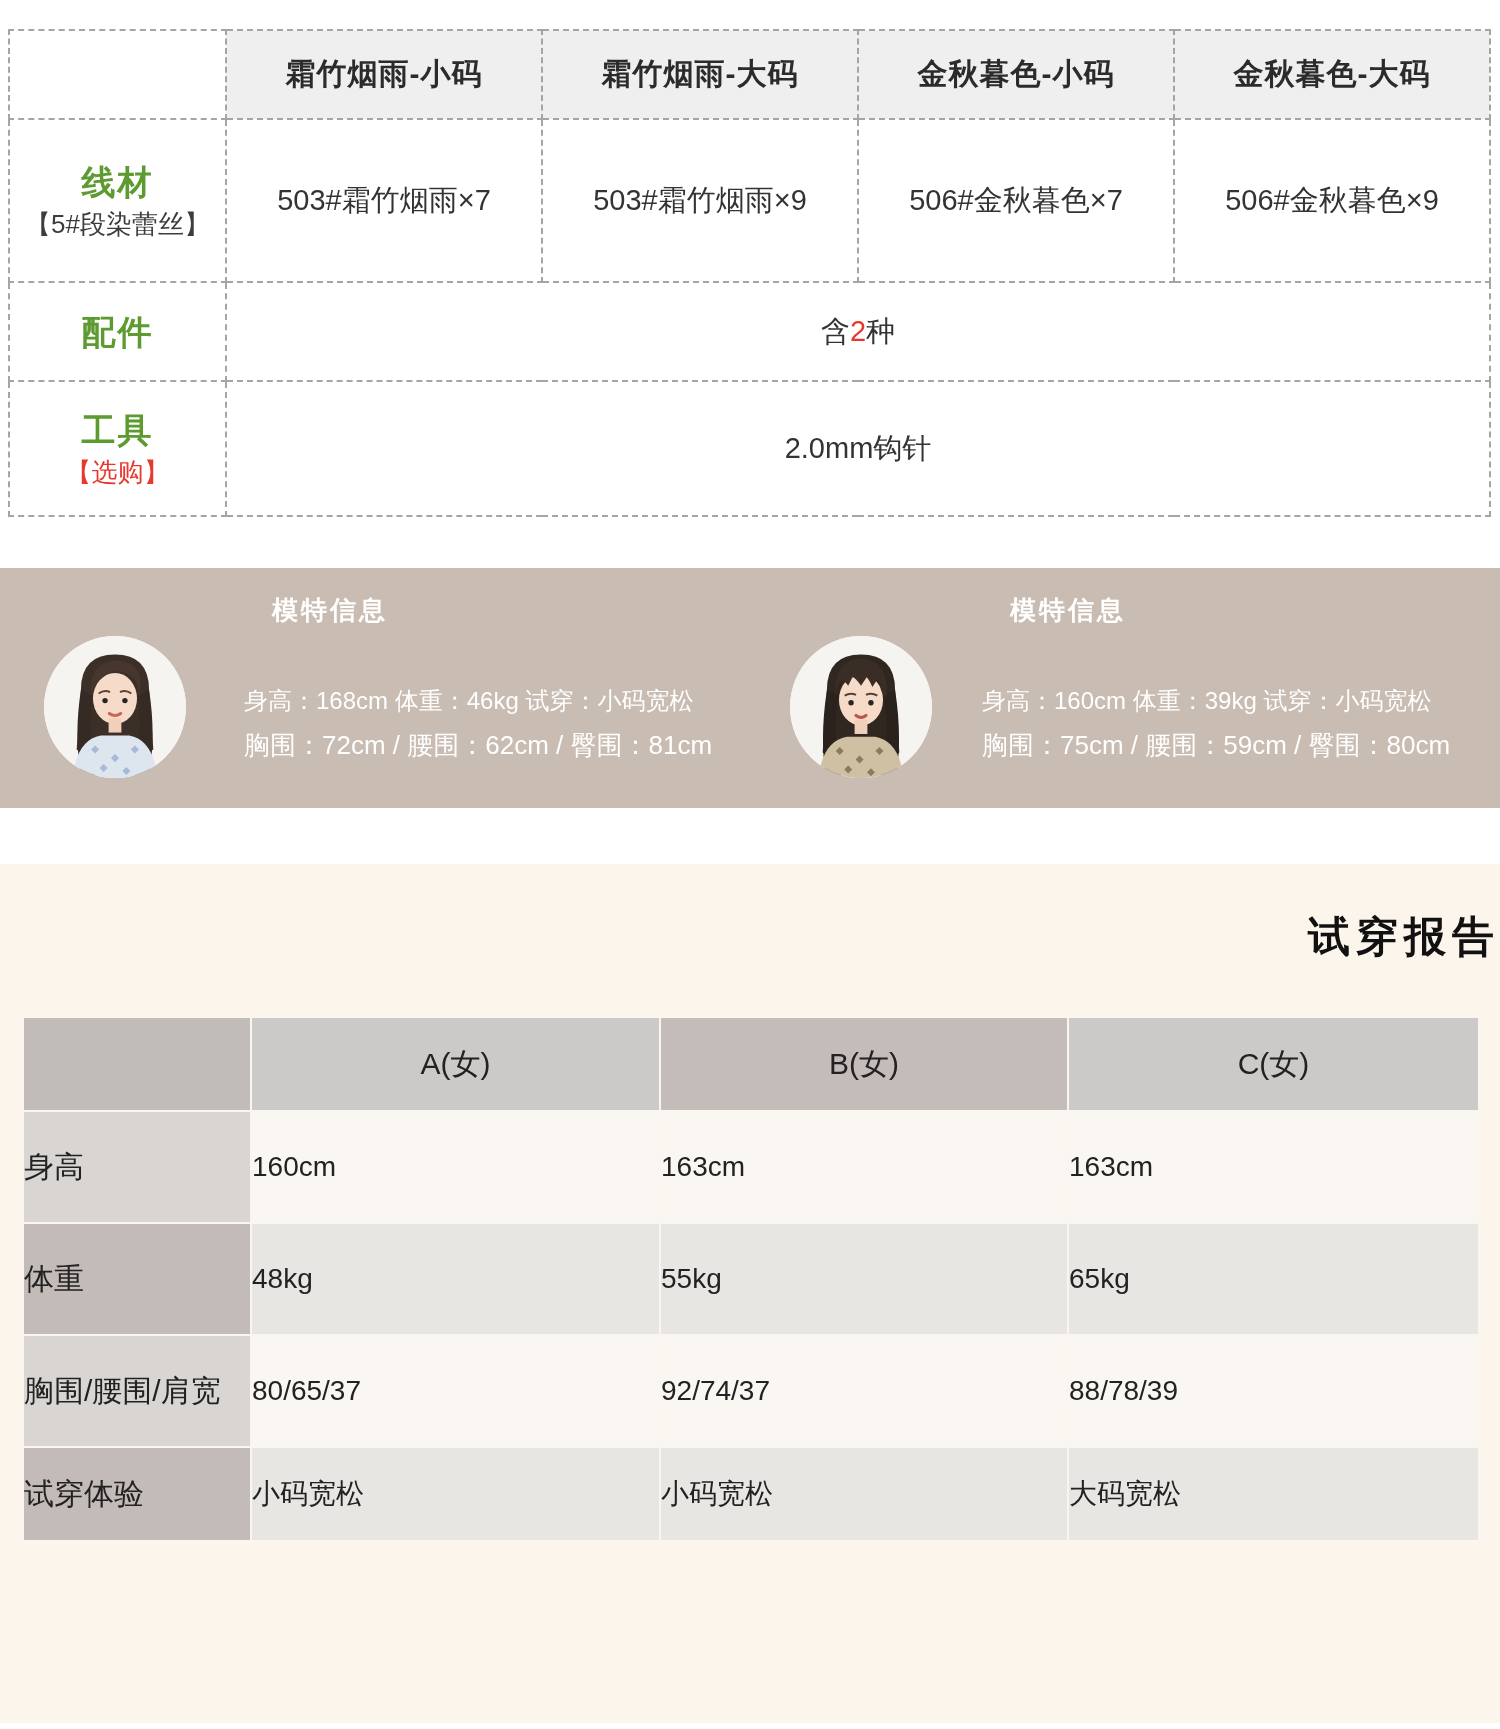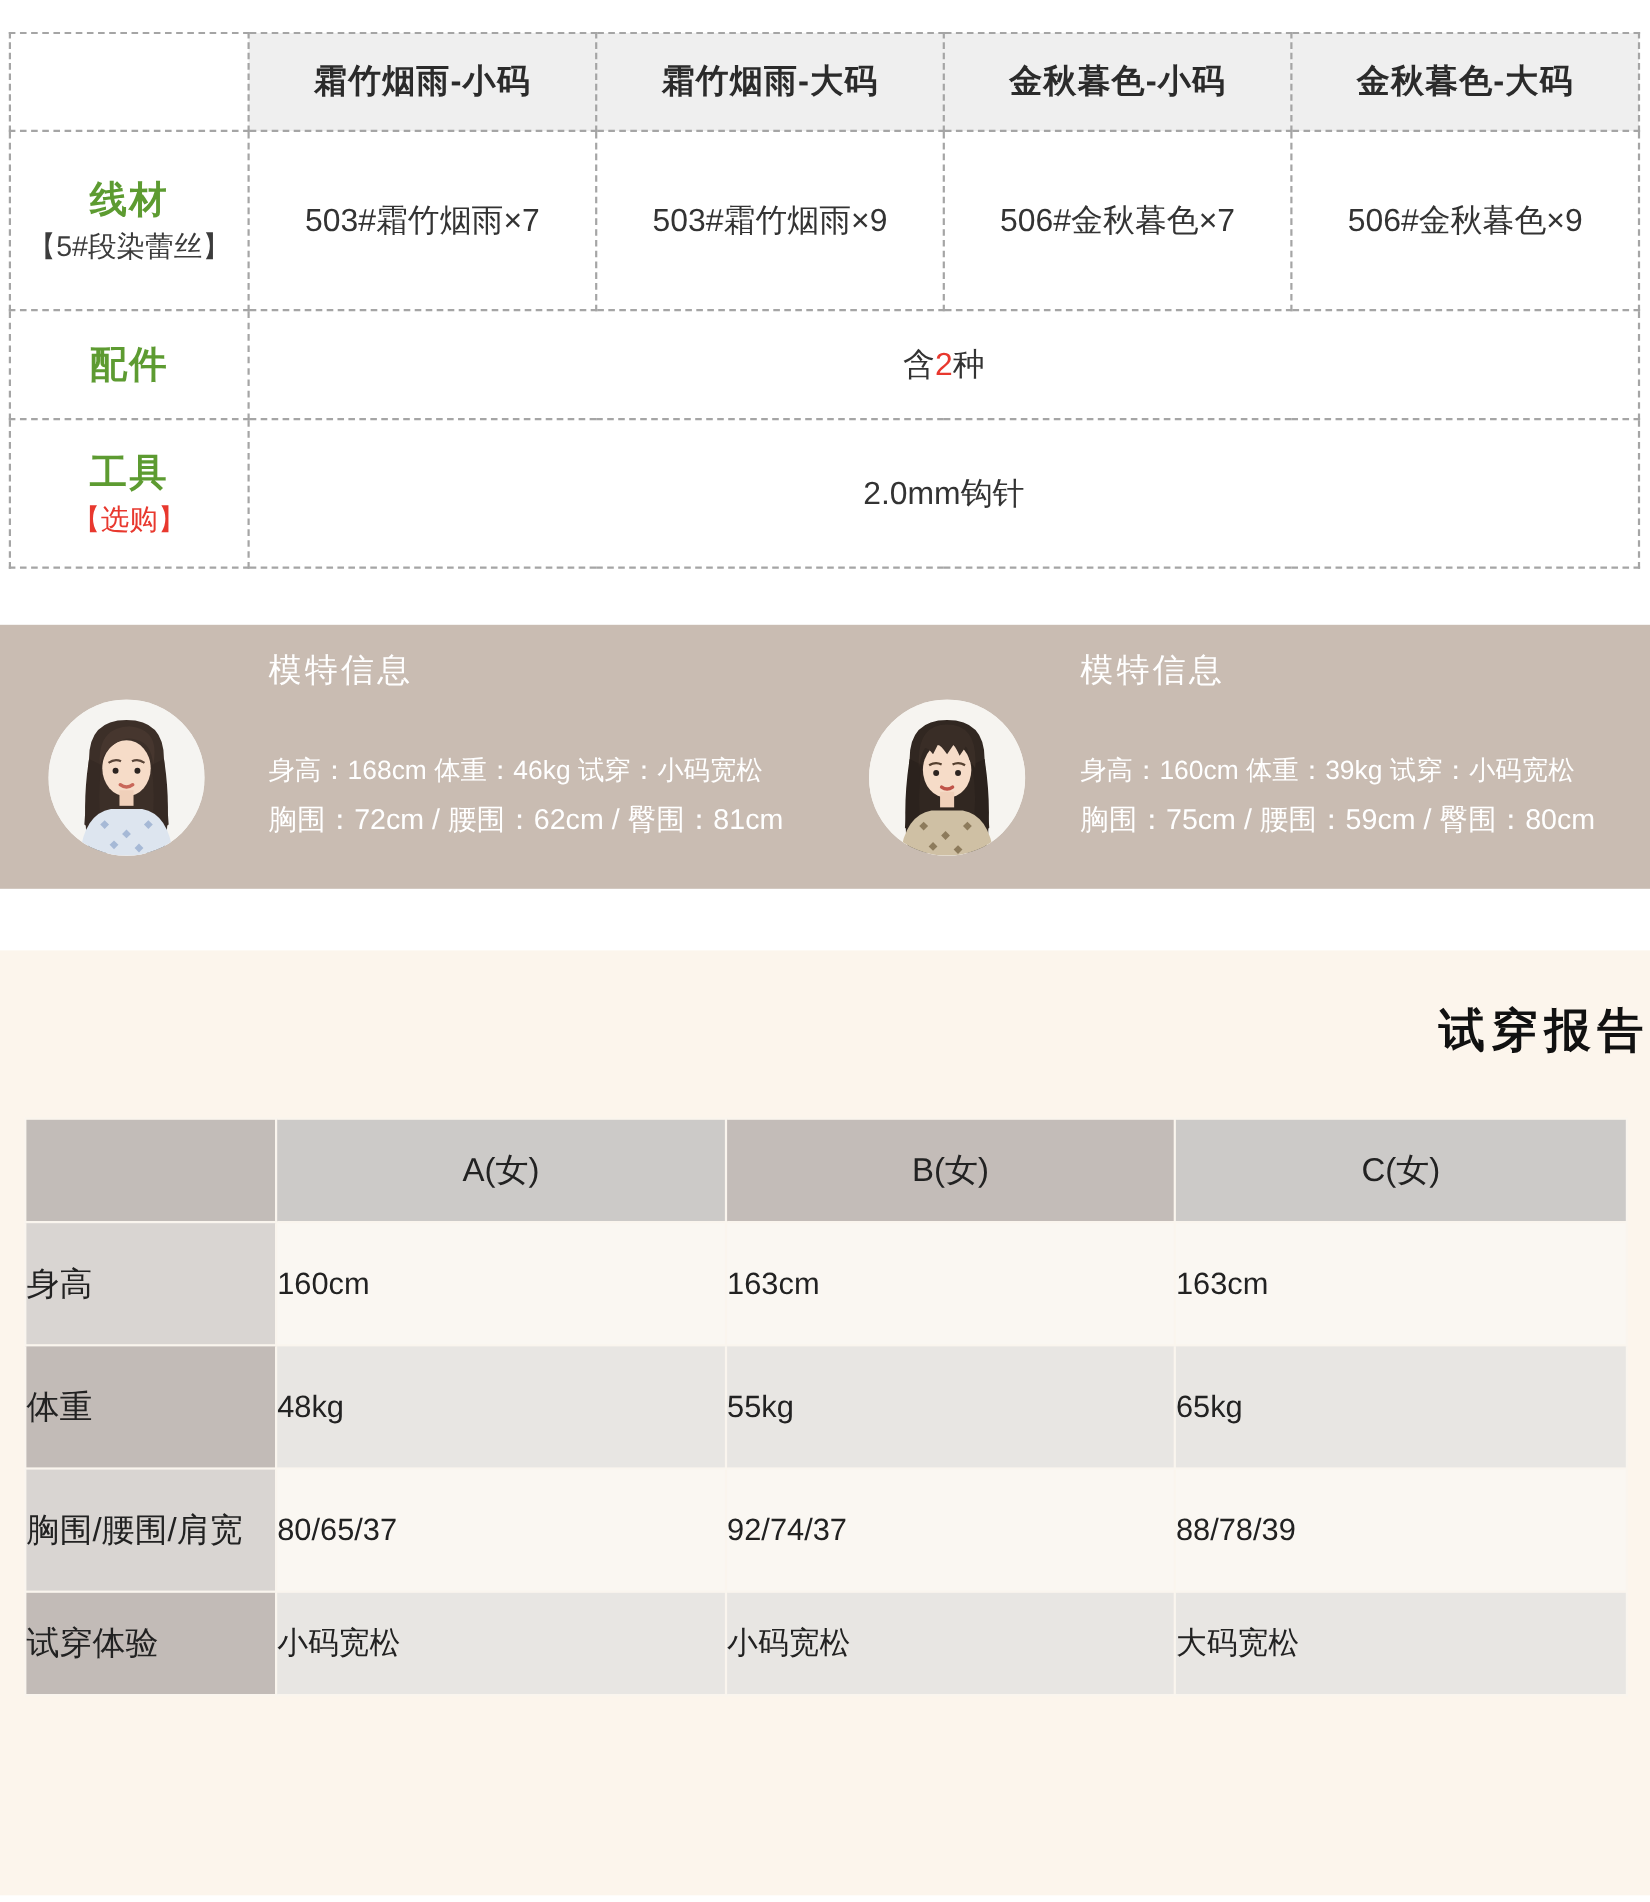--- a/index.html
+++ b/index.html
@@ -31,21 +31,21 @@
   .model-section{margin-top:51px;height:240px;background:#c9bcb2;display:flex;}
   .model-card{position:relative;width:750px;height:240px;}
   .model-avatar{
     position:absolute;left:44px;top:68px;width:142px;height:142px;border-radius:50%;
     overflow:hidden;background:#f5f4f1;
   }
   .model-card.second .model-avatar{left:40px;}
   .model-avatar svg{display:block;width:100%;height:100%;}
   .model-text{position:absolute;left:244px;top:24px;color:#ffffff;}
   .model-card.second .model-text{left:232px;}
-  .model-title{font-size:30px;font-weight:400;letter-spacing:3px;line-height:36px;}
+  .model-title{font-size:26px;font-weight:700;letter-spacing:3px;line-height:36px;margin-left:28px;}
   .model-line1{font-size:24px;line-height:36px;margin-top:55px;white-space:nowrap;}
   .model-line2{font-size:26px;line-height:36px;margin-top:8px;white-space:nowrap;}
   
   .report-section{margin-top:56px;height:859px;background:#fcf5ec;box-sizing:border-box;padding-top:50px;}
   .report-title{text-align:right;font-size:42px;font-weight:700;color:#111;letter-spacing:6px;line-height:46px;}
   .fit-table{border-collapse:collapse;table-layout:fixed;width:1456px;margin:56px 0 0 22px;}
   .fit-table th,.fit-table td{
     border:2px solid #faf5ee;vertical-align:middle;padding:0;
     font-weight:400;color:#222;
   }

